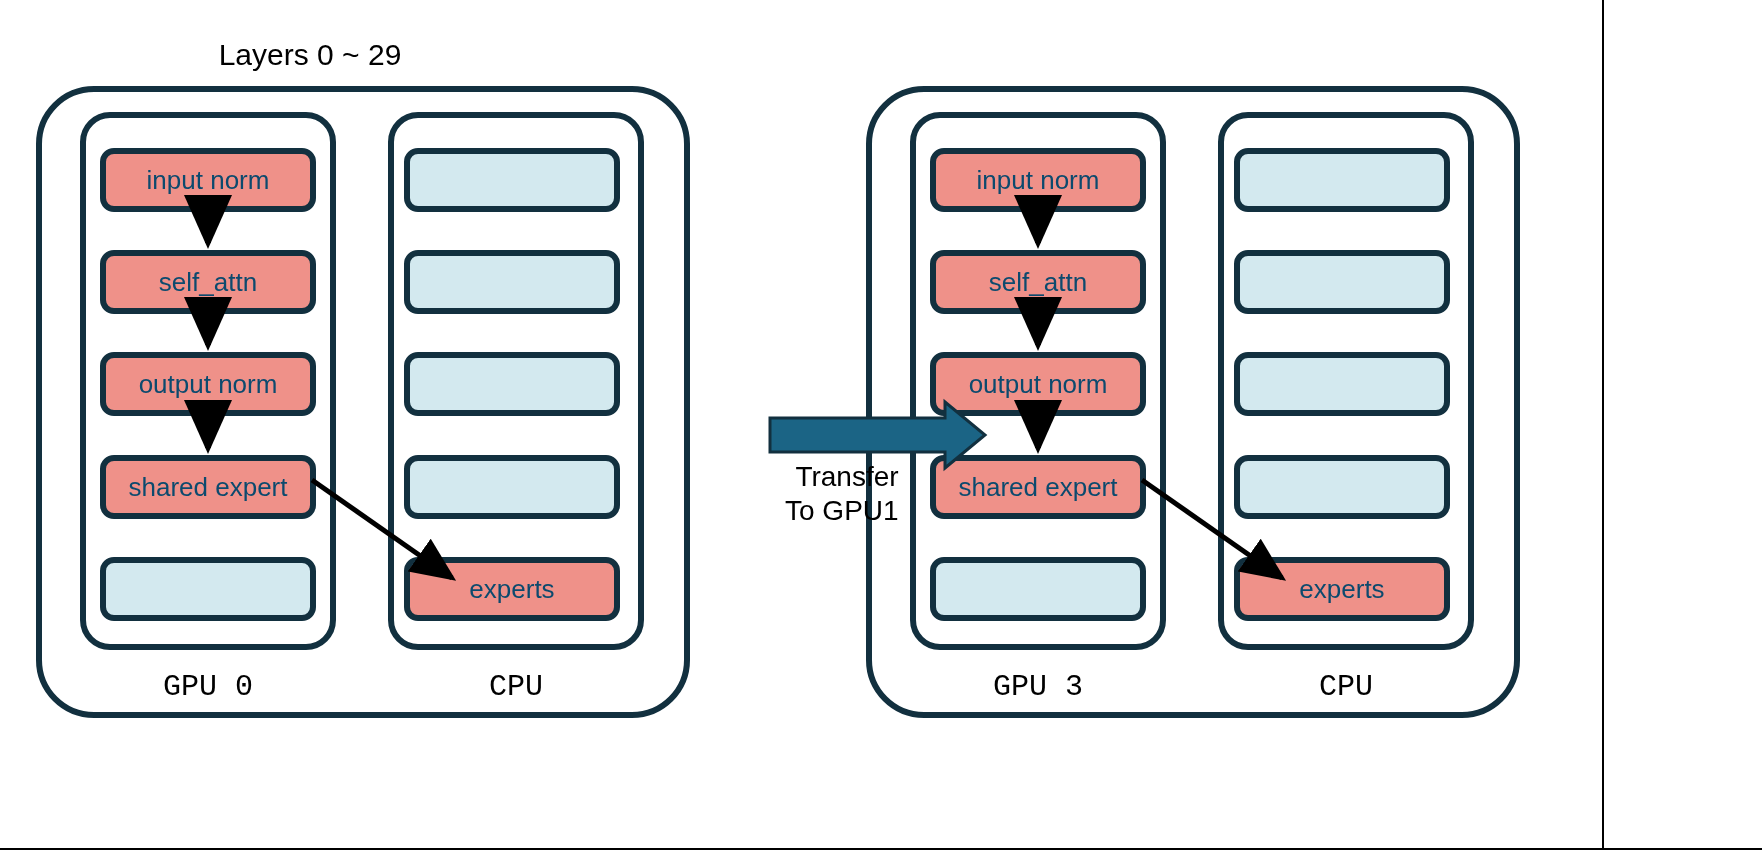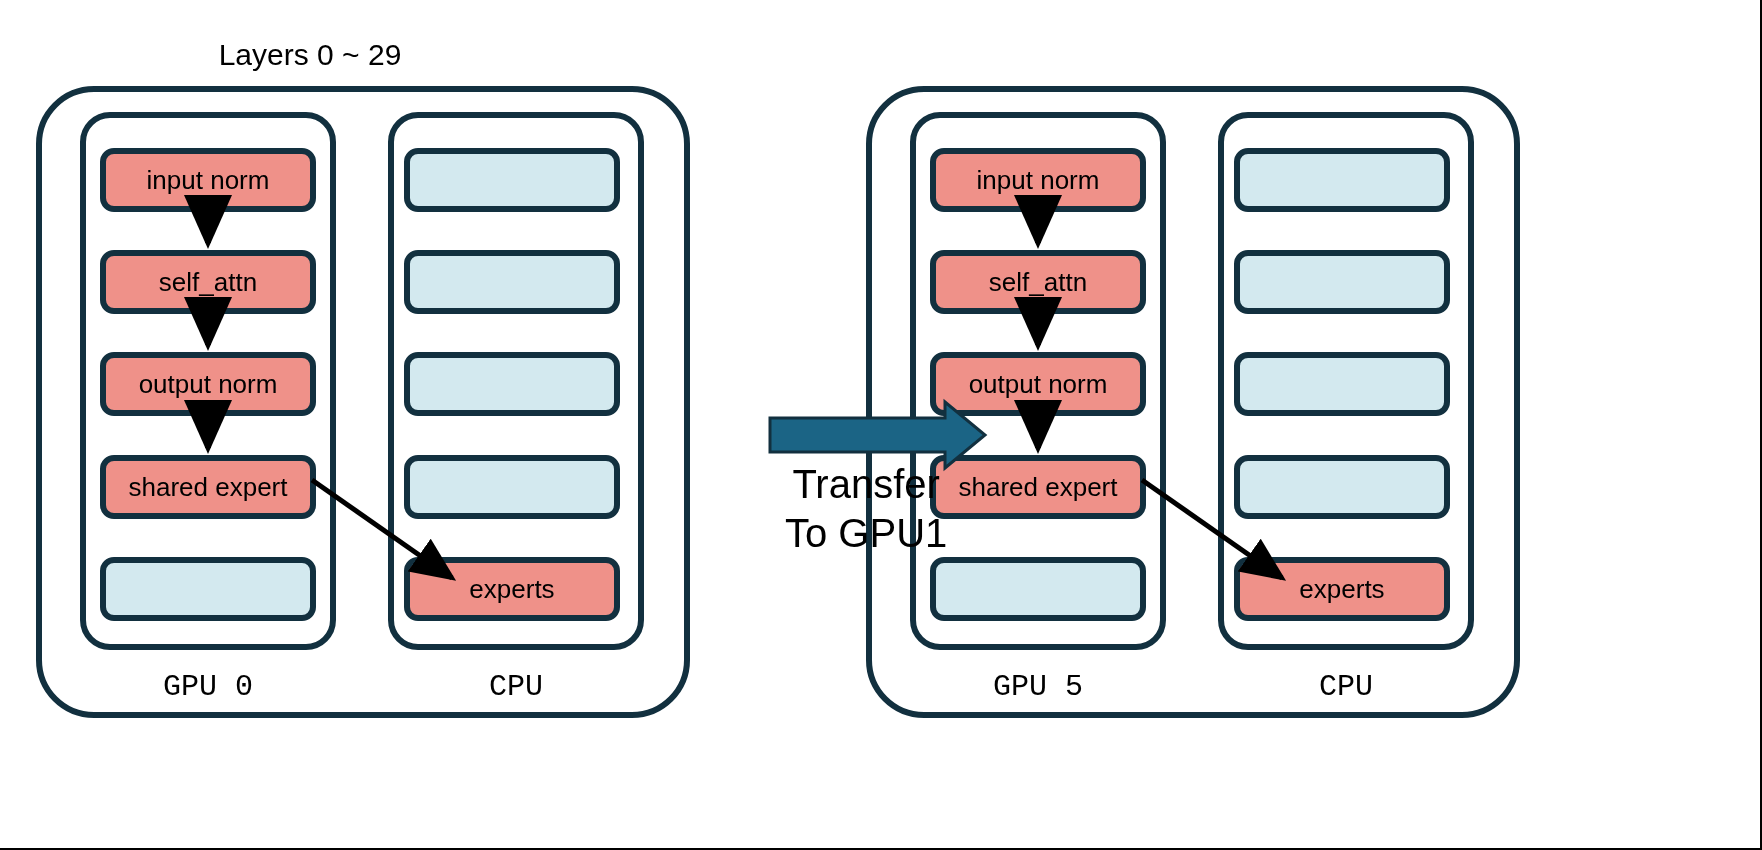--- a/index.html
+++ b/index.html
@@ -10,21 +10,21 @@
   body {
     width: 1762px;
     height: 850px;
     overflow: hidden;
     font-family: "Liberation Sans", sans-serif;
     position: relative;
   }
   #canvas {
     position: absolute;
     left: 0; top: 0;
-    width: 1762px;
+    width: 1604px;
     height: 850px;
     background: #ffffff;
   }
   
   .page-frame-right {
     position: absolute;
     right: 0px;
     top: 0;
     width: 2px;
     height: 850px;
@@ -63,21 +63,21 @@
     box-sizing: border-box;
   }
   .unit {
     position: absolute;
     border: 6px solid #12303f;
     border-radius: 14px;
     box-sizing: border-box;
     display: flex;
     align-items: center;
     justify-content: center;
-    color: #000000;
+    color: #0c4a6e;
     font-size: 26px;
     white-space: nowrap;
   }
   .unit.salmon { background: #ef9189; }
   .unit.blue   { background: #d3e9ef; }
 
   .col-label {
     position: absolute;
     font-size: 30px;
     color: #000000;
@@ -89,24 +89,24 @@
   .arrow-svg {
     position: absolute;
     left: 0; top: 0;
     width: 1762px;
     height: 850px;
     pointer-events: none;
   }
 
   .transfer-label {
     position: absolute;
-    font-size: 40px;
+    font-size: 28px;
     color: #000000;
     line-height: 1.22;
-    text-align: center;
+    text-align: right;
     white-space: nowrap;
   }
 </style>
 </head>
 <body>
 
 <div id="canvas">
 
   <div class="panel-title" style="left:150px; top:38px; width:320px;">Layers 0 ~ 29</div>
 
@@ -166,21 +166,21 @@
   <div class="unit salmon" style="left:930px; top:352px; width:216px; height:64px;">
     <span>output norm</span>
   </div>
   <div class="unit salmon" style="left:930px; top:455px; width:216px; height:64px;">
     <span>shared expert</span>
   </div>
   <div class="unit blue" style="left:930px; top:557px; width:216px; height:64px;">
     <span></span>
   </div>
 
-  <div class="col-label" style="left:910px; top:670px; width:256px;">GPU 5</div>
+  <div class="col-label" style="left:910px; top:670px; width:256px;">GPU 3</div>
 
   <div class="column-box" style="left:1218px; top:112px; width:256px; height:538px;"></div>
 
   <div class="unit blue" style="left:1234px; top:148px; width:216px; height:64px;">
     <span></span>
   </div>
   <div class="unit blue" style="left:1234px; top:250px; width:216px; height:64px;">
     <span></span>
   </div>
   <div class="unit blue" style="left:1234px; top:352px; width:216px; height:64px;">

